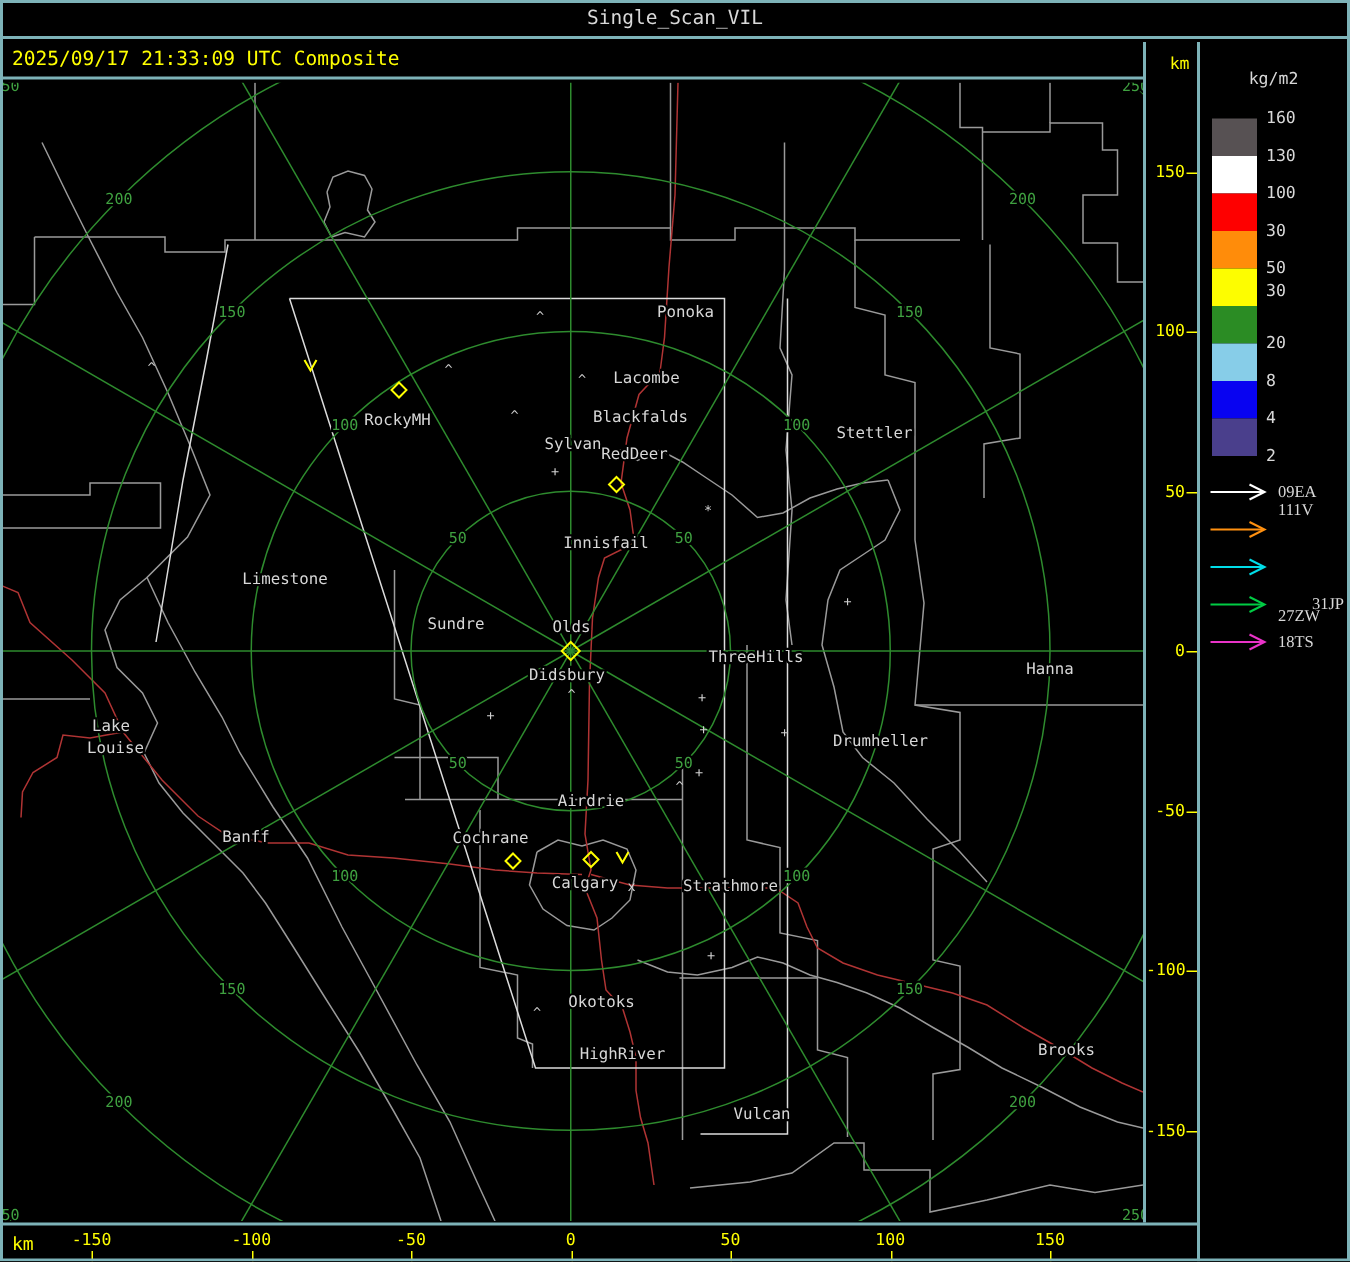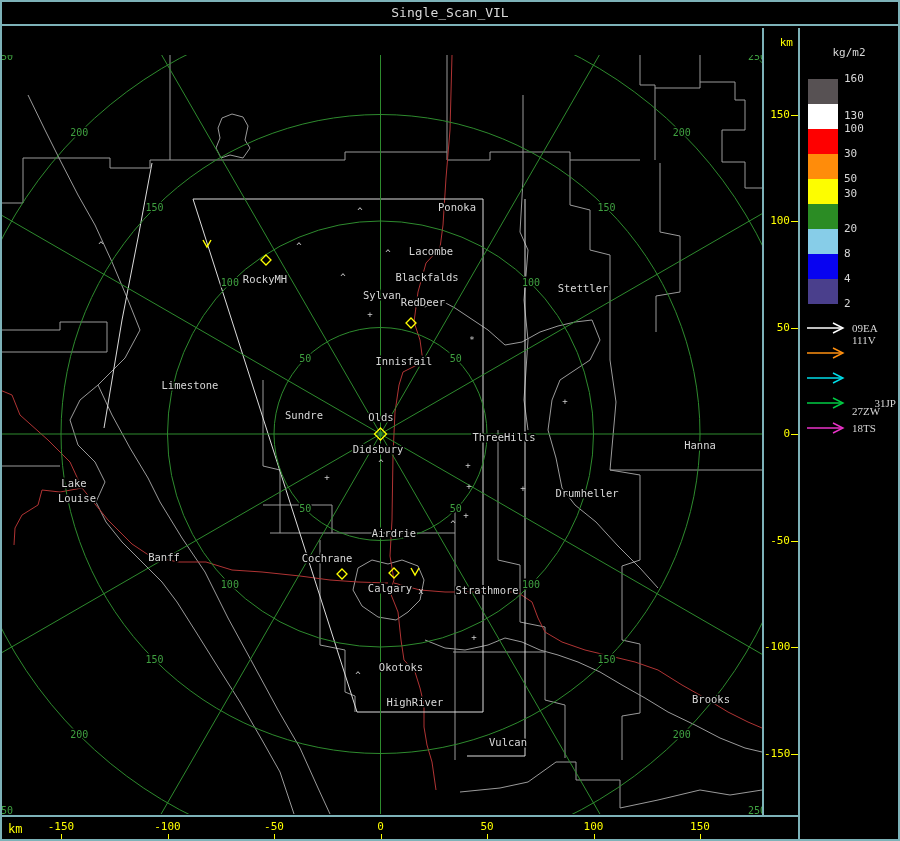--- a/index.html
+++ b/index.html
@@ -27,20 +27,21 @@
   .swatch{position:absolute;left:8px;width:30px;height:25px;}
   .swatch-label{position:absolute;left:44px;width:40px;height:12px;line-height:12px;}
   .radar-row-label{position:absolute;left:52px;width:44px;height:12px;line-height:12px;font-family:Liberation Serif, serif;}
   .radar-arrow{position:absolute;left:6px;width:44px;height:12px;}
 </style>
 </head>
 <body>
 
 <div id="app">
   <div class="titlebar">Single_Scan_VIL</div>
+  <div class="infobar">2025/09/17 21:33:09 UTC Composite</div>
 
   <div class="map">
     <svg id="mapsvg" width="760" height="759" viewBox="2 55 760 759" xmlns="http://www.w3.org/2000/svg">
         <g>
           <polyline points="23,158 110,158 110,168 150,168 150,160 345,160 345,152 447,152 447,160 490,160 490,152 570,152 570,160 640,160" fill="none" stroke="#9a9a9a" stroke-width="1"></polyline>
           <polyline points="170,55 170,160" fill="none" stroke="#9a9a9a" stroke-width="1"></polyline>
           <polyline points="447,55 447,152" fill="none" stroke="#9a9a9a" stroke-width="1"></polyline>
           <polyline points="640,55 640,85 655,85 655,160" fill="none" stroke="#9a9a9a" stroke-width="1"></polyline>
           <polyline points="655,88 700,88 700,82 735,82 735,100 745,100 745,130 722,130 722,162 745,162 745,188 762,188" fill="none" stroke="#9a9a9a" stroke-width="1"></polyline>
           <polyline points="700,55 700,82" fill="none" stroke="#9a9a9a" stroke-width="1"></polyline>
@@ -205,21 +206,21 @@
   <div class="swatch" style="top: 51px; background: rgb(87, 81, 83);"></div>
       <div class="swatch" style="top: 76px; background: rgb(255, 255, 255);"></div>
       <div class="swatch" style="top: 101px; background: rgb(254, 0, 0);"></div>
       <div class="swatch" style="top: 126px; background: rgb(255, 140, 10);"></div>
       <div class="swatch" style="top: 151px; background: rgb(253, 253, 0);"></div>
       <div class="swatch" style="top: 176px; background: rgb(43, 140, 36);"></div>
       <div class="swatch" style="top: 201px; background: rgb(135, 205, 232);"></div>
       <div class="swatch" style="top: 226px; background: rgb(8, 3, 241);"></div>
       <div class="swatch" style="top: 251px; background: rgb(74, 63, 140);"></div>
       <div class="swatch-label" style="top: 45px;">160</div>
-      <div class="swatch-label" style="top: 70px; margin-top: 12px;">130</div>
+      <div class="swatch-label" style="top: 70px;">130</div>
       <div class="swatch-label" style="top: 95px;">100</div>
       <div class="swatch-label" style="top: 120px;">30</div>
       <div class="swatch-label" style="top: 145px;">50</div>
       <div class="swatch-label" style="top: 160px;">30</div>
       <div class="swatch-label" style="top: 195px;">20</div>
       <div class="swatch-label" style="top: 220px;">8</div>
       <div class="swatch-label" style="top: 245px;">4</div>
       <div class="swatch-label" style="top: 270px;">2</div>
       <div class="radar-arrow" style="top: 294px;"><svg width="44" height="12">
           <line x1="1" y1="6" x2="36" y2="6" stroke="#ffffff" stroke-width="1.4"></line>

